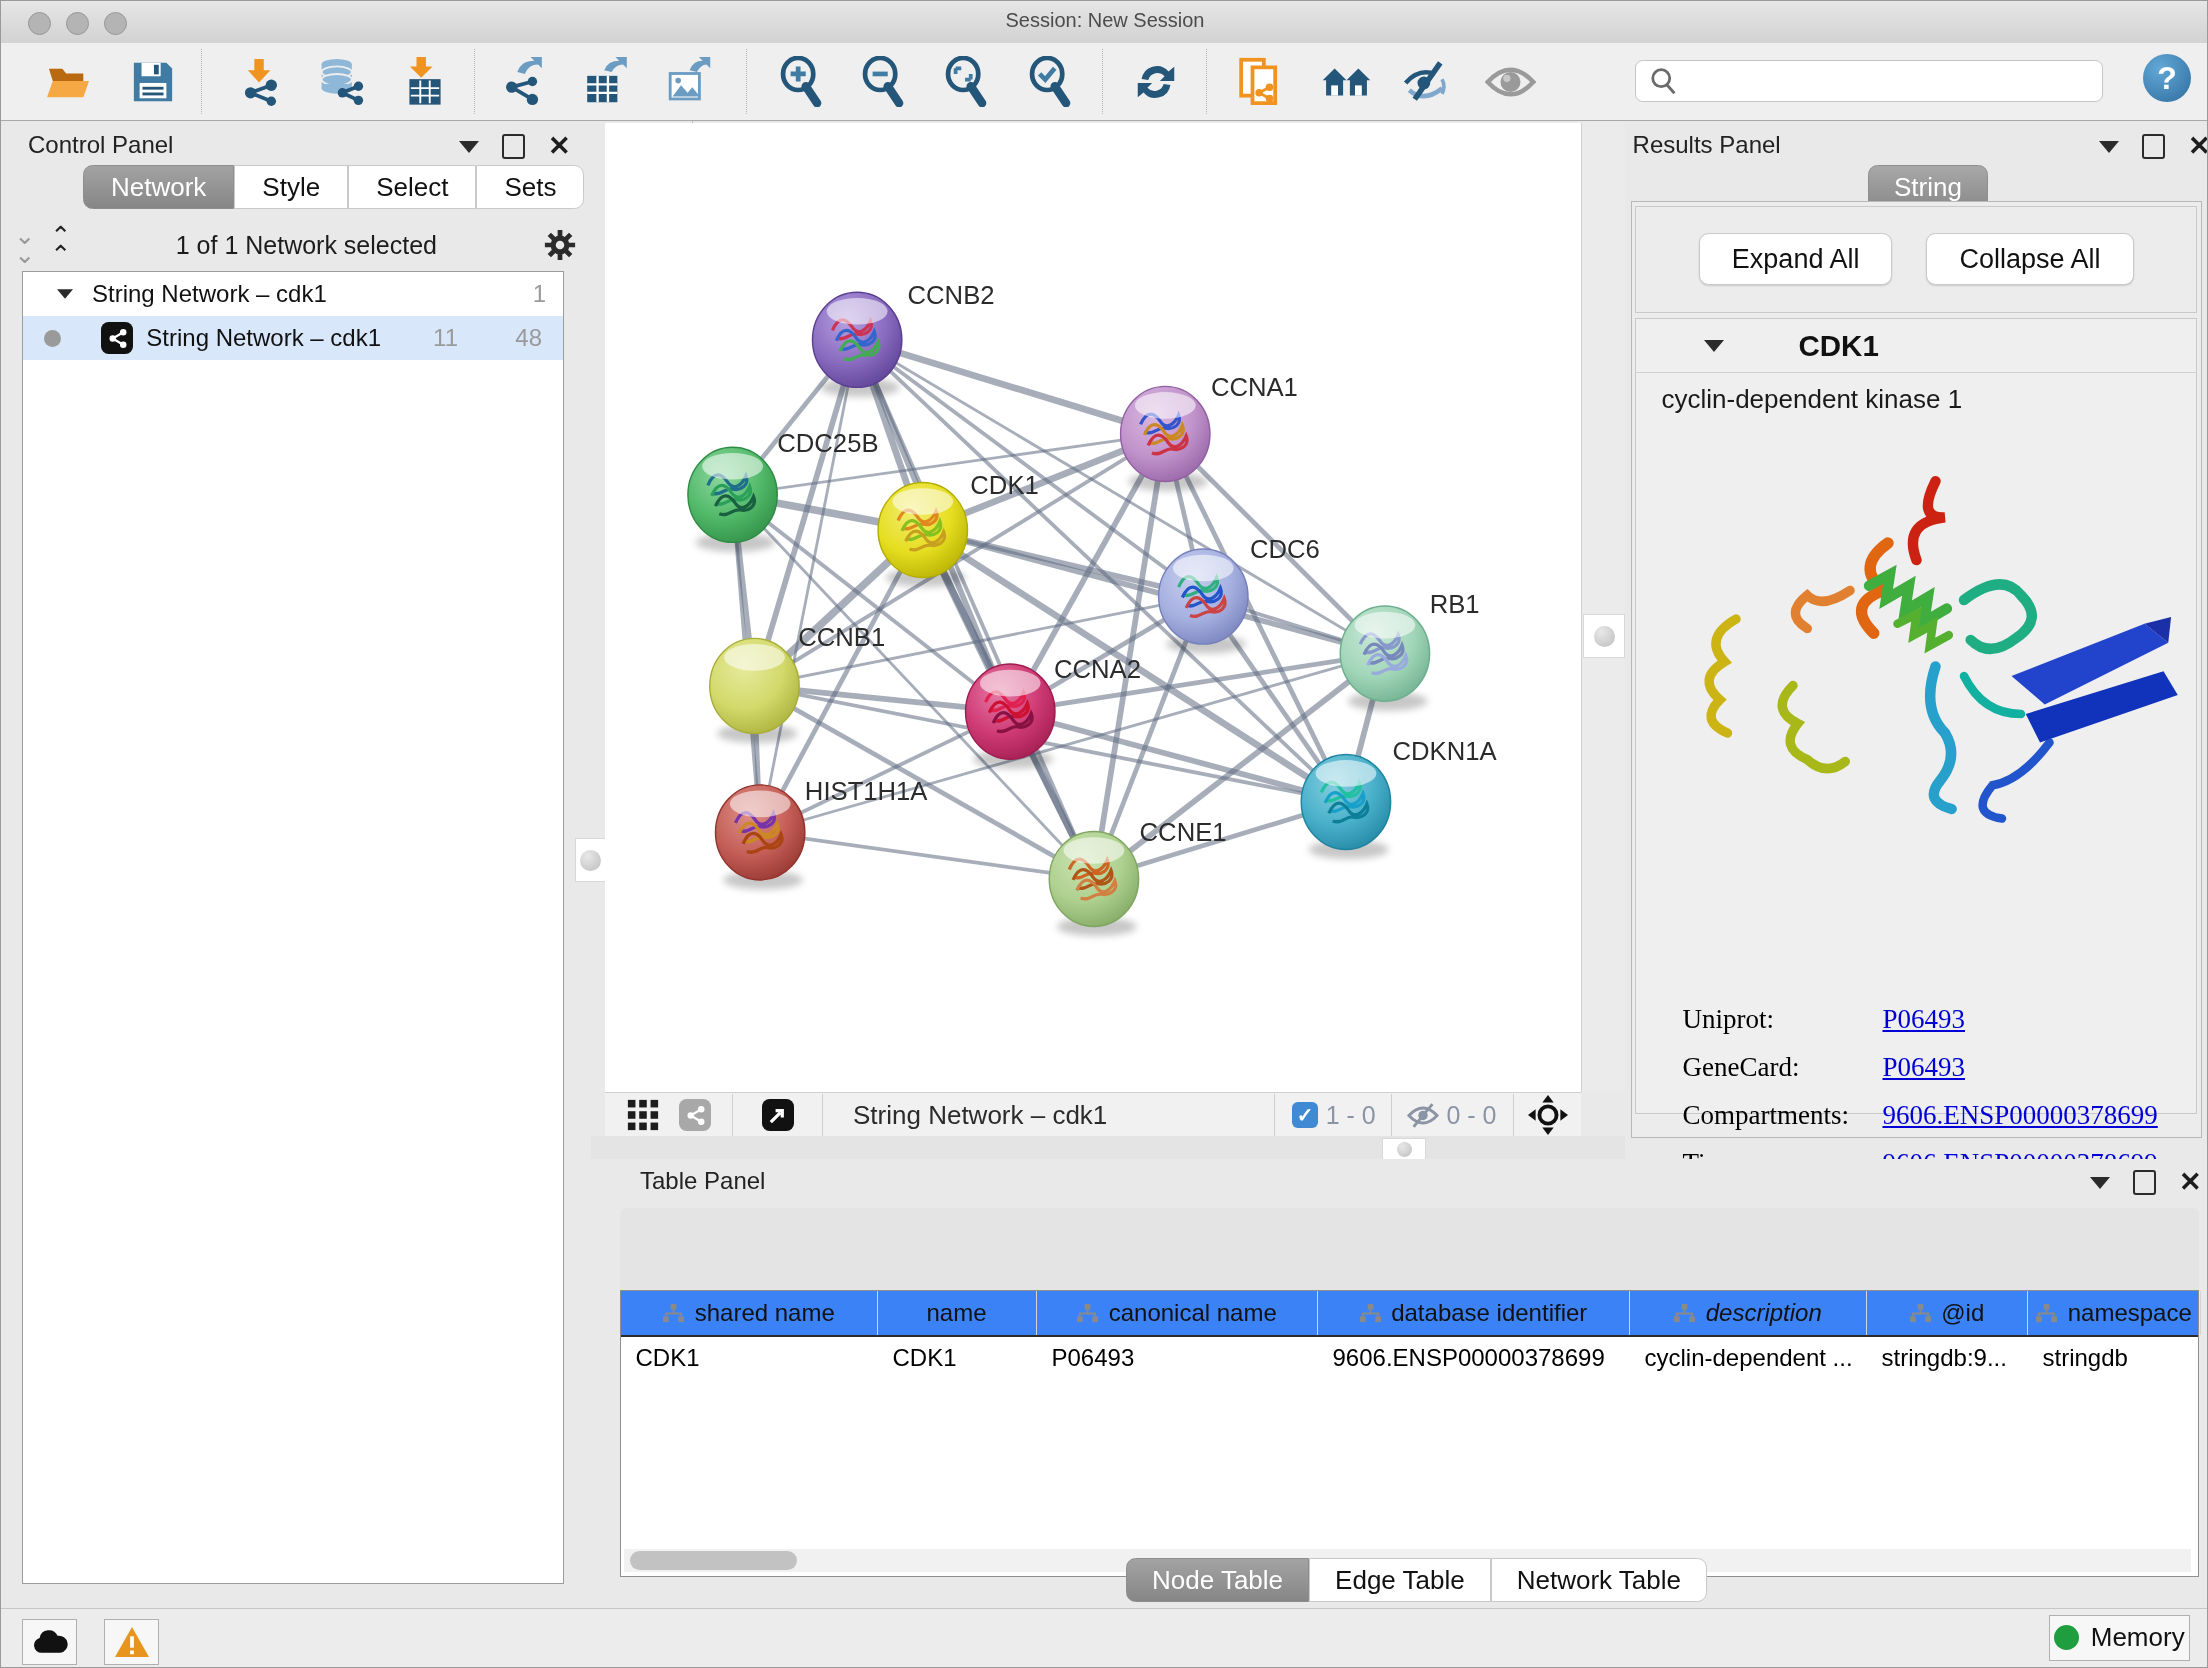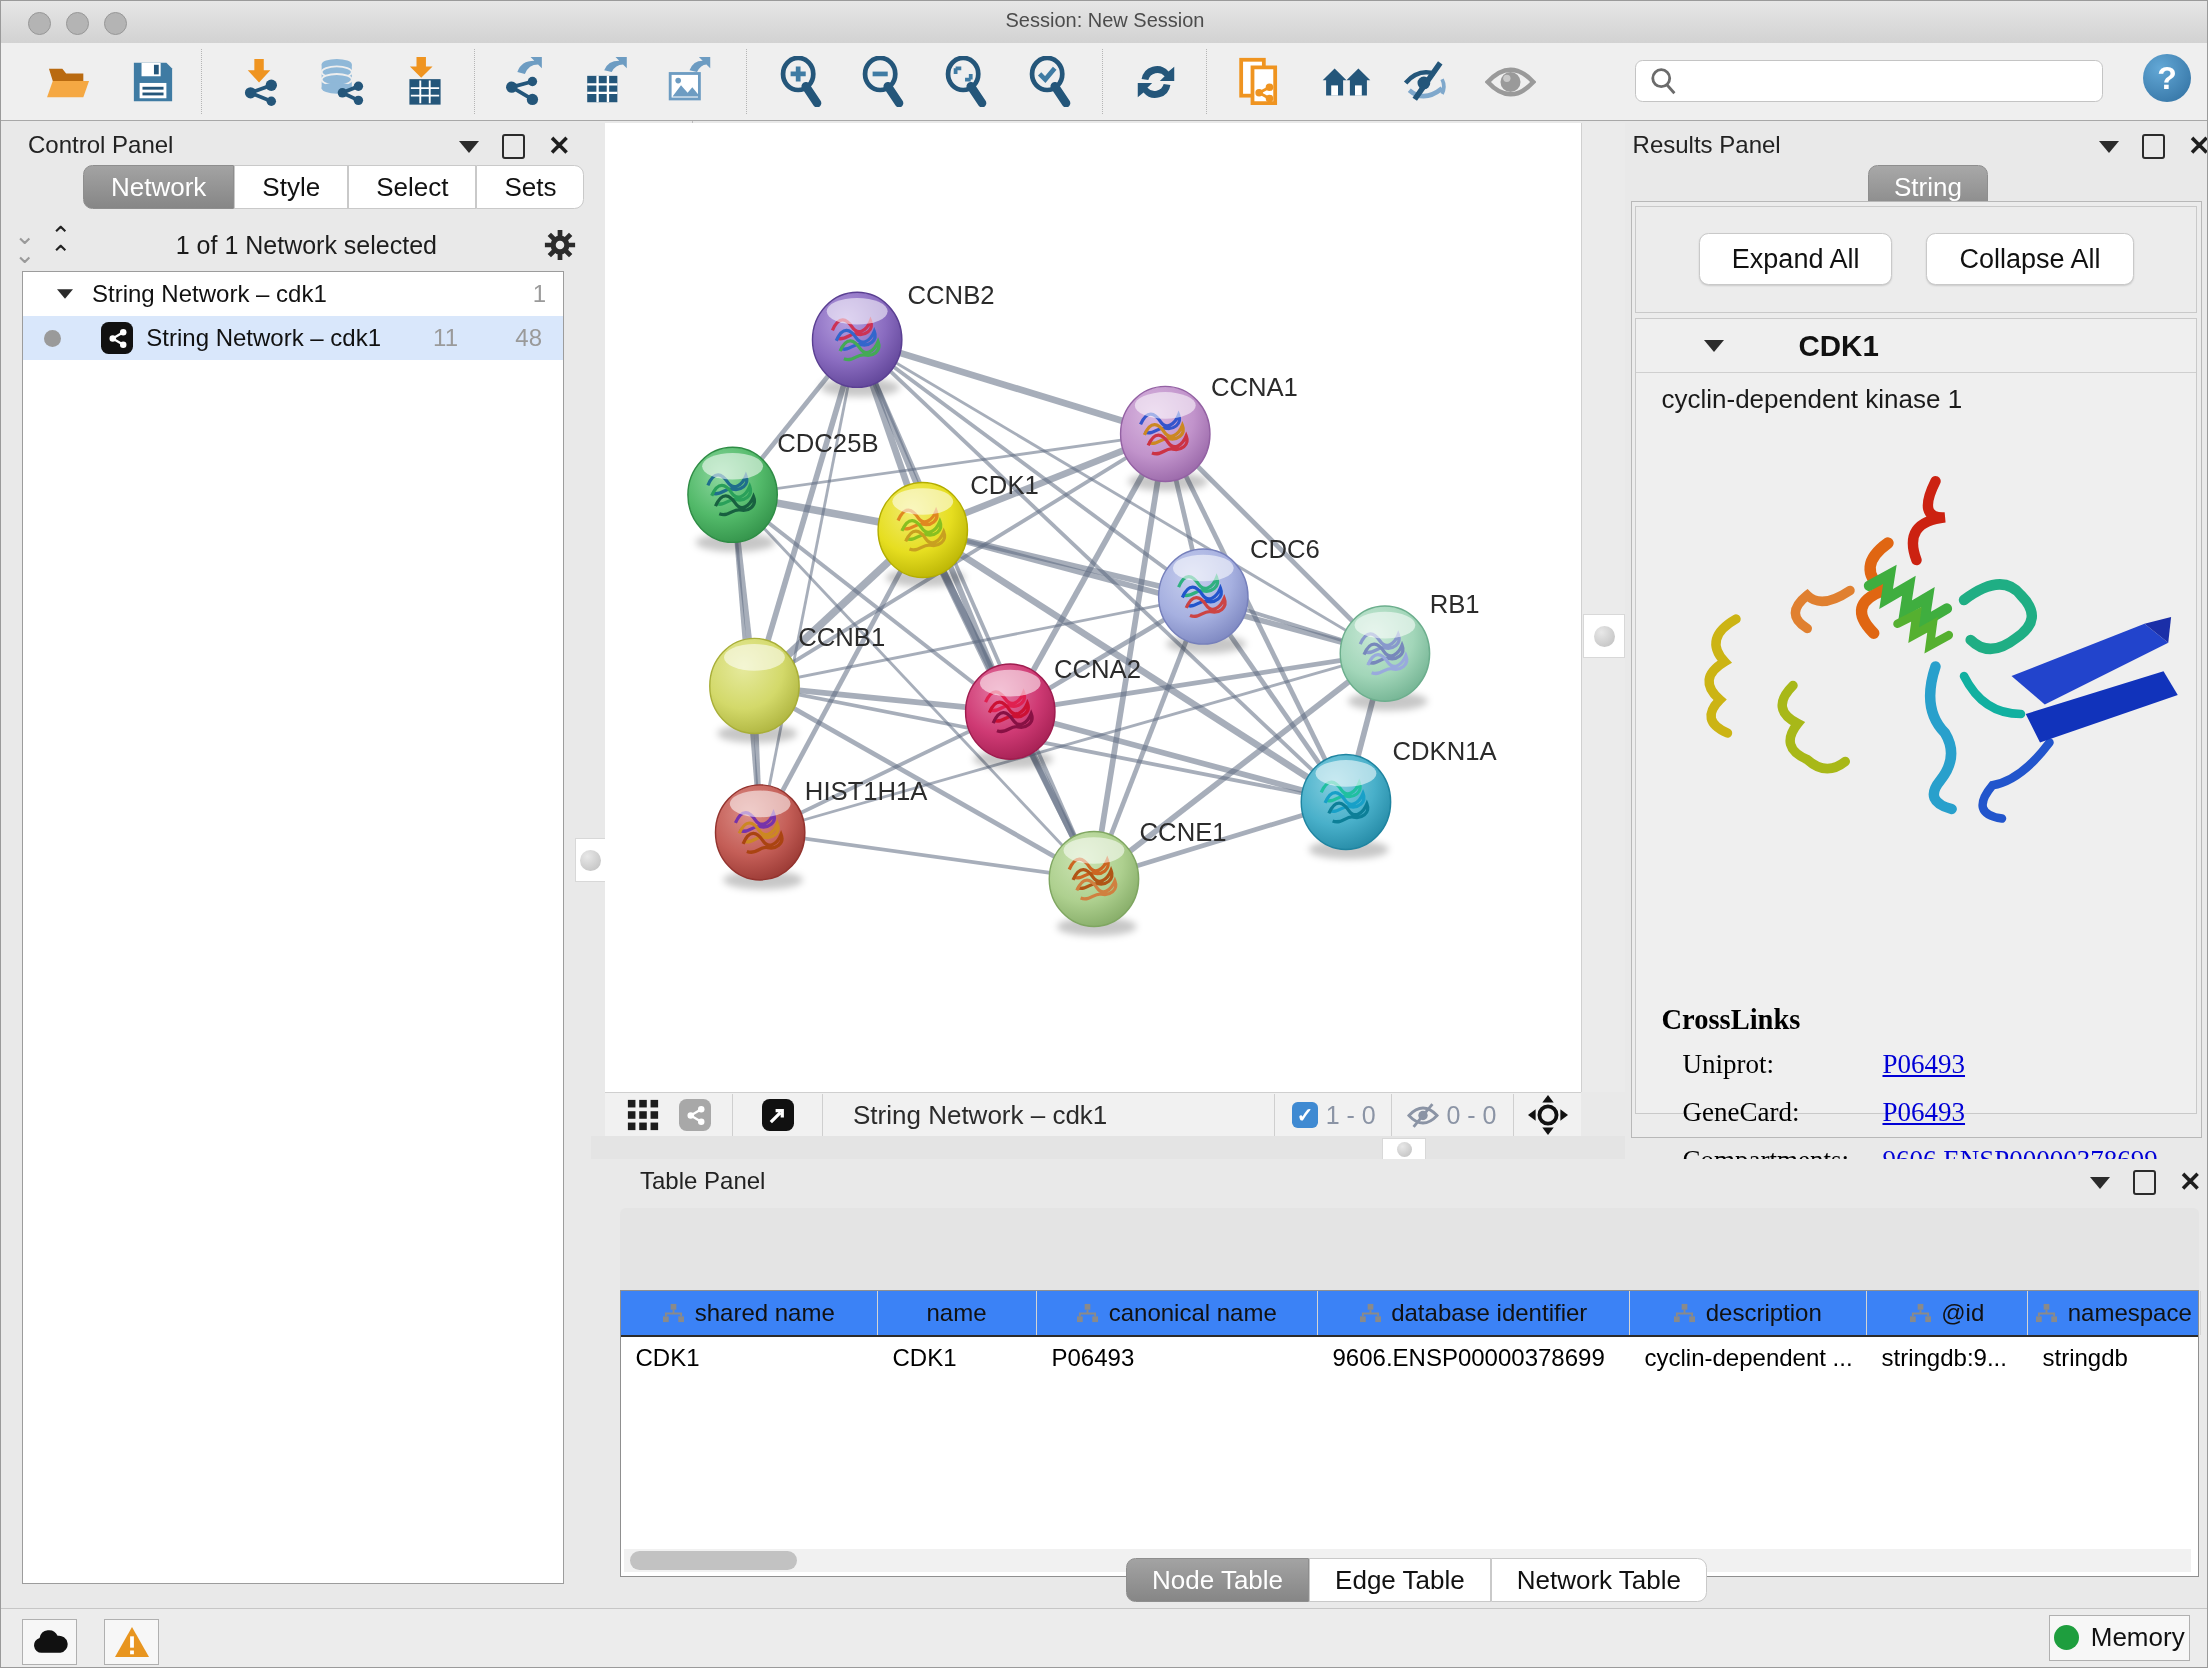--- a/index.html
+++ b/index.html
@@ -669,21 +669,20 @@
             <path d="M330 180 q40 -30 60 -5 q25 25 -5 45 q-28 22 -48 2" stroke="#1fae84" stroke-width="11"></path>
             <path d="M300 250 q-15 45 10 70 q15 25 -5 50 q-18 22 12 30" stroke="#28a0cc" stroke-width="11"></path>
             <path d="M420 330 q-30 40 -60 45 q-25 30 10 35" stroke="#2255cc" stroke-width="9"></path>
             <path d="M330 260 q20 40 60 40" stroke="#11b0a0" stroke-width="9"></path>
           </g>
           <polygon points="380,260 520,205 545,225 415,290" fill="#2244cc"></polygon>
           <polygon points="395,300 540,255 555,280 410,330" fill="#1133bb"></polygon>
           <polygon points="520,205 548,198 545,225" fill="#1b2fa8"></polygon>
         </svg>
         <div class="xlinks">
-          <div class="xtitle">CrossLinks</div>
           <div id="xl-rows">
               <div class="xrow">
                 <span class="xl">Uniprot:</span>
                 <a href="#">P06493</a>
               </div>
               <div class="xrow">
                 <span class="xl">GeneCard:</span>
                 <a href="#">P06493</a>
               </div>
               <div class="xrow">
@@ -771,21 +770,21 @@
             <svg width="23" height="21" viewBox="0 0 24 22">
               <g fill="#8a8a8a">
                 <rect x="9" y="1" width="6" height="6"></rect>
                 <rect x="1" y="14" width="6" height="6"></rect>
                 <rect x="17" y="14" width="6" height="6"></rect>
                 <path d="M12 7 v4 M4 14 v-3 h16 v3" stroke="#8a8a8a" stroke-width="2" fill="none"></path>
               </g>
             </svg>
             <span>database identifier</span>
           </div>
-          <div class="th" style="width: 237px; flex: 0 0 237px;">
+          <div class="th" style="width: 237px; flex: 0 0 237px; font-style: italic;">
             <svg width="23" height="21" viewBox="0 0 24 22">
               <g fill="#8a8a8a">
                 <rect x="9" y="1" width="6" height="6"></rect>
                 <rect x="1" y="14" width="6" height="6"></rect>
                 <rect x="17" y="14" width="6" height="6"></rect>
                 <path d="M12 7 v4 M4 14 v-3 h16 v3" stroke="#8a8a8a" stroke-width="2" fill="none"></path>
               </g>
             </svg>
             <span>description</span>
           </div>

